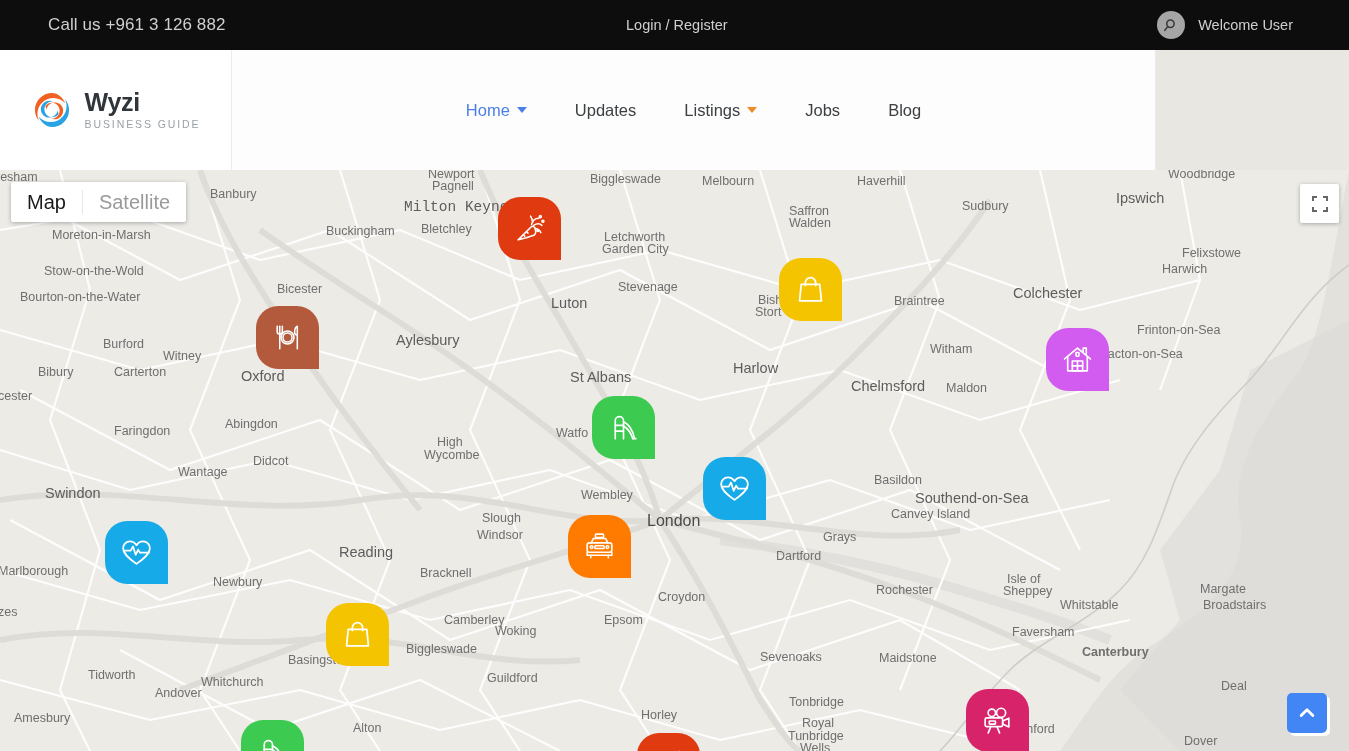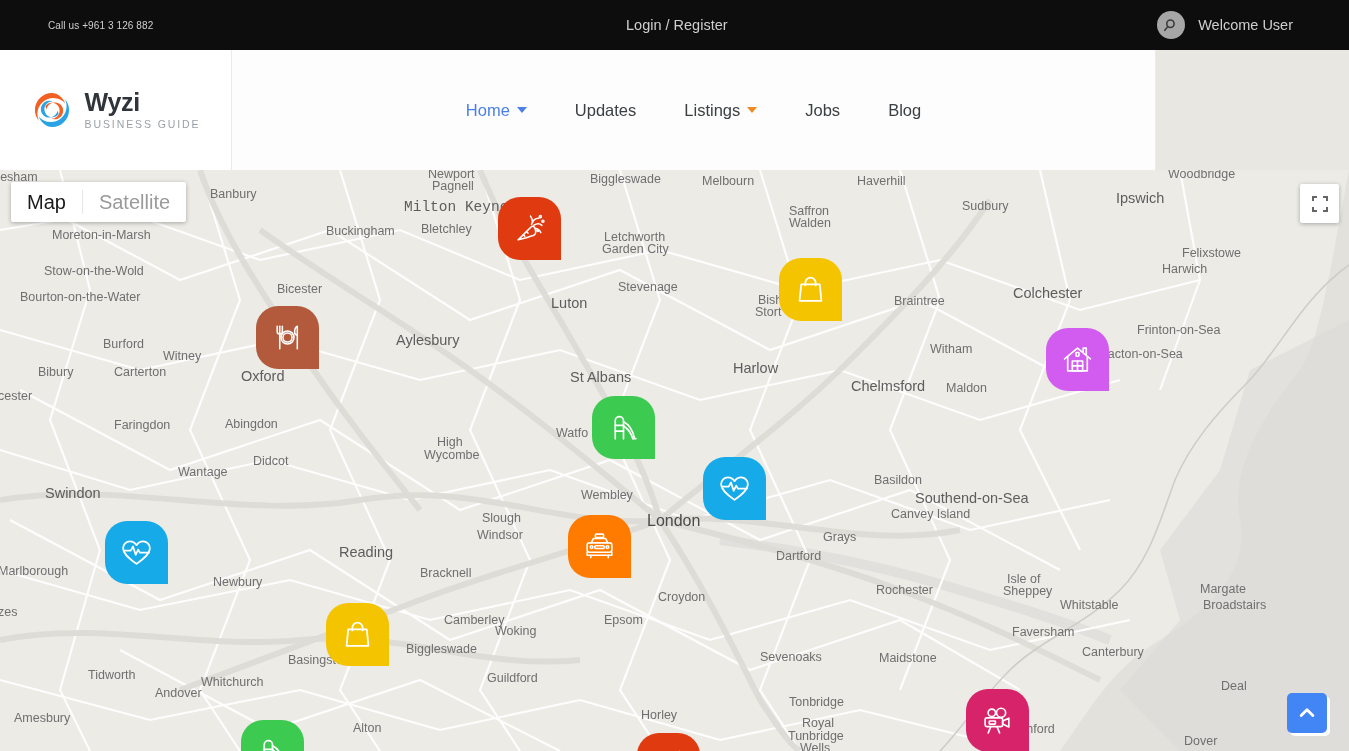--- a/index.html
+++ b/index.html
@@ -13,21 +13,21 @@
   
   .topbar {
     position: absolute; top: 0; left: 0;
     width: 1349px; height: 50px;
     background: #0d0d0d;
     display: flex; align-items: center;
     z-index: 40;
   }
   .topbar-phone {
     position: absolute; left: 48px;
-    color: #cfcfcf; font-size: 10px; letter-spacing: .1px;
+    color: #cfcfcf; font-size: 17px; letter-spacing: .1px;
   }
   .topbar-login {
     position: absolute; left: 626px;
     color: #cfcfcf; font-size: 14.5px; cursor: pointer;
   }
   .topbar-right {
     position: absolute; right: 56px;
     display: flex; align-items: center; gap: 13px;
   }
   .avatar {
@@ -318,21 +318,21 @@
       <div class="map-label town" style="left: 930px; top: 172px;">Witham</div>
       <div class="map-label town" style="left: 38px; top: 195px;">Bibury</div>
       <div class="map-label town" style="left: 114px; top: 195px; text-align: center;">Carterton</div>
       <div class="map-label city" style="left: 241px; top: 198px;">Oxford</div>
       <div class="map-label city" style="left: 570px; top: 199px;">St Albans</div>
       <div class="map-label city" style="left: 733px; top: 190px;">Harlow</div>
       <div class="map-label city" style="left: 851px; top: 208px;">Chelmsford</div>
       <div class="map-label town" style="left: 946px; top: 211px;">Maldon</div>
       <div class="map-label town" style="left: -2px; top: 219px;">cester</div>
       <div class="map-label town" style="left: 225px; top: 247px;">Abingdon</div>
-      <div class="map-label town" style="left: 114px; top: 248px;">Faringdon</div>
+      <div class="map-label town" style="left: 114px; top: 254px;">Faringdon</div>
       <div class="map-label town" style="left: 437px; top: 265px;">High</div>
       <div class="map-label town" style="left: 424px; top: 278px;">Wycombe</div>
       <div class="map-label town" style="left: 556px; top: 256px;">Watfo</div>
       <div class="map-label town" style="left: 178px; top: 295px;">Wantage</div>
       <div class="map-label town" style="left: 253px; top: 284px;">Didcot</div>
       <div class="map-label town" style="left: 874px; top: 303px;">Basildon</div>
       <div class="map-label city" style="left: 45px; top: 315px;">Swindon</div>
       <div class="map-label town" style="left: 581px; top: 318px;">Wembley</div>
       <div class="map-label city" style="left: 915px; top: 320px;">Southend-on-Sea</div>
       <div class="map-label town" style="left: 482px; top: 341px;">Slough</div>
@@ -352,21 +352,21 @@
       <div class="map-label town" style="left: 876px; top: 413px;">Rochester</div>
       <div class="map-label town" style="left: 1060px; top: 428px;">Whitstable</div>
       <div class="map-label town" style="left: 1203px; top: 428px;">Broadstairs</div>
       <div class="map-label town" style="left: -2px; top: 435px;">zes</div>
       <div class="map-label town" style="left: 424px; top: 443px; margin-left: 20px;">Camberley</div>
       <div class="map-label town" style="left: 604px; top: 443px;">Epsom</div>
       <div class="map-label town" style="left: 1012px; top: 455px;">Faversham</div>
       <div class="map-label town" style="left: 495px; top: 454px;">Woking</div>
       <div class="map-label town" style="left: 406px; top: 472px;">Biggleswade</div>
       <div class="map-label town" style="left: 288px; top: 483px;">Basingstoke</div>
-      <div class="map-label town" style="left: 1082px; top: 475px;">Canterbury</div>
+      <div class="map-label town" style="left: 1082px; top: 475px; font-weight: bold;">Canterbury</div>
       <div class="map-label town" style="left: 88px; top: 498px;">Tidworth</div>
       <div class="map-label town" style="left: 201px; top: 505px;">Whitchurch</div>
       <div class="map-label town" style="left: 487px; top: 501px;">Guildford</div>
       <div class="map-label town" style="left: 760px; top: 480px;">Sevenoaks</div>
       <div class="map-label town" style="left: 879px; top: 481px;">Maidstone</div>
       <div class="map-label town" style="left: 1221px; top: 509px;">Deal</div>
       <div class="map-label town" style="left: 155px; top: 516px;">Andover</div>
       <div class="map-label town" style="left: 641px; top: 538px;">Horley</div>
       <div class="map-label town" style="left: 789px; top: 525px;">Tonbridge</div>
       <div class="map-label town" style="left: 1020px; top: 552px;">shford</div>

